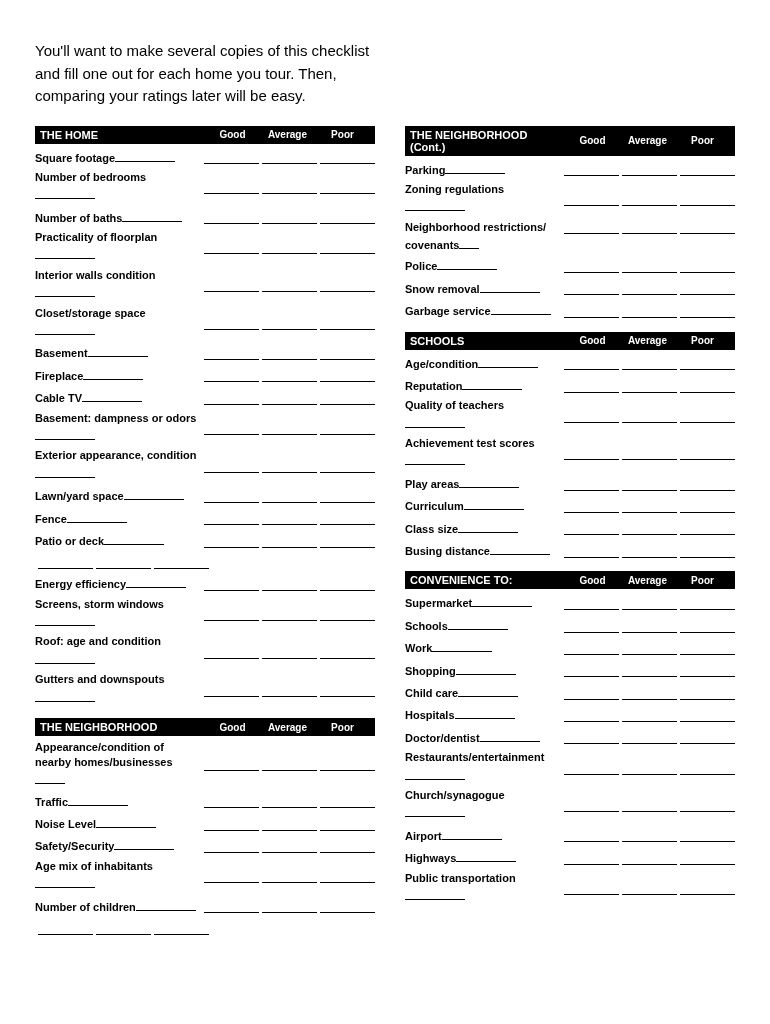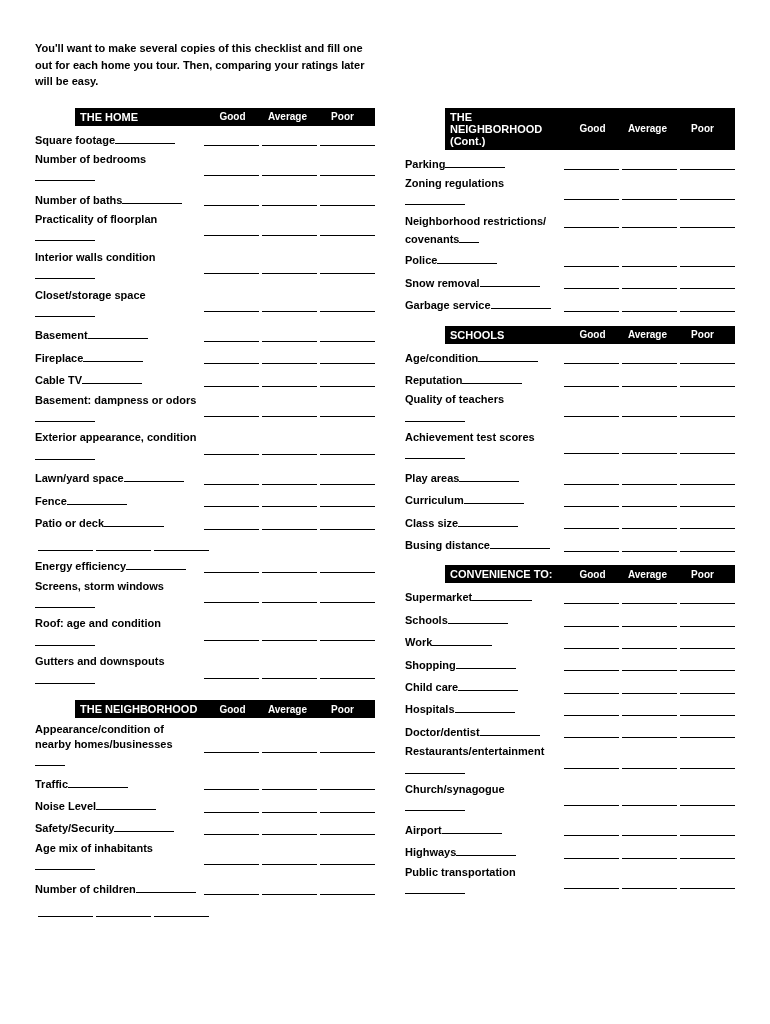--- a/index.html
+++ b/index.html
@@ -6,25 +6,24 @@
     body {
       font-family: Arial, sans-serif;
       font-size: 11px;
       background: #fff;
       color: #000;
       width: 770px;
       min-height: 1024px;
       padding: 40px 35px;
     }
     .intro {
-      font-size: 11px;
+      font-size: 15px;
       line-height: 1.5;
       max-width: 340px;
       margin-bottom: 18px;
-      font-weight: bold;
     }
     .two-col {
       display: flex;
       gap: 30px;
       align-items: flex-start;
     }
     .col-left {
       flex: 0 0 340px;
     }
     .col-right {
@@ -32,21 +31,20 @@
     }
     .section-header {
       background: #000;
       color: #fff;
       font-weight: bold;
       font-size: 11px;
       padding: 3px 5px;
       display: flex;
       align-items: center;
       margin-bottom: 4px;
-      margin-left: 40px;
     }
     .section-header .header-label {
       flex: 1;
     }
     .section-header .col-good,
     .section-header .col-average,
     .section-header .col-poor {
       width: 55px;
       text-align: center;
       font-size: 10px;

